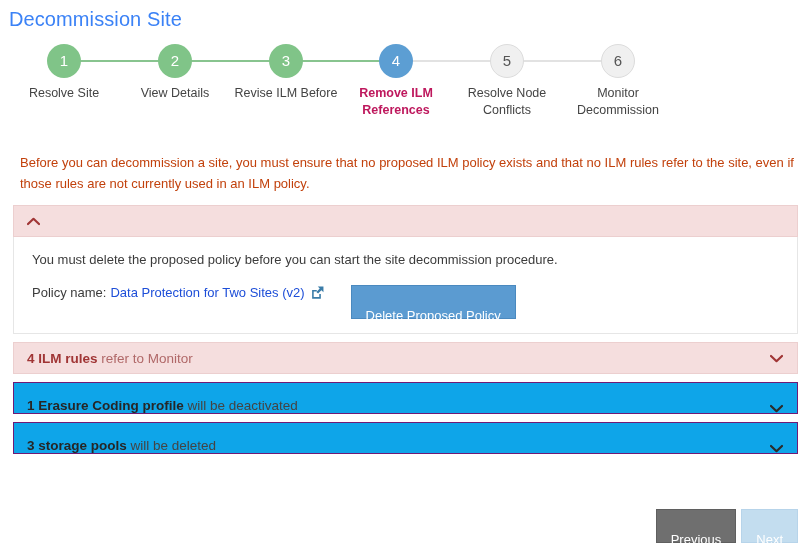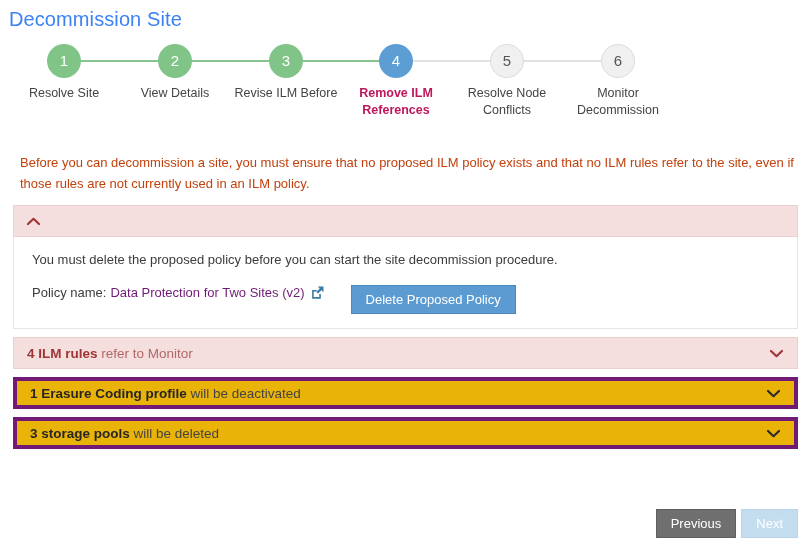--- a/index.html
+++ b/index.html
@@ -122,23 +122,24 @@
     font-size: 13.5px;
     cursor: pointer;
     user-select: none;
   }
   .panel-head.danger {
     background: #f5dede;
     border: 1px solid #eccfcf;
     color: #a33f3f;
   }
   .panel-head.neutral {
-    background: #eab308;
-    border: 4px solid #701a75;
+    background: #0ea5e9;
+    border: 1px solid #701a75;
     color: #333333;
+    align-items: flex-end;
   }
   .panel-head .htext {
     white-space: nowrap;
     overflow: hidden;
   }
   .panel-head .hstrong {
     font-weight: bold;
   }
   .panel-head.danger .hstrong {
     color: #a03535;
@@ -174,35 +175,35 @@
     margin-top: 16px;
     display: flex;
     align-items: flex-start;
   }
   .policy-label {
     font-size: 13px;
     color: #3b3b3b;
   }
   .policy-link {
     font-size: 13px;
-    color: #701a75;
+    color: #1d4ed8;
     margin-left: 4px;
     text-decoration: none;
     cursor: pointer;
   }
   .ext-icon {
     margin-left: 6px;
     width: 13px;
     height: 13px;
     display: inline-block;
     vertical-align: -2px;
   }
   .btn {
     font-size: 13px;
-    padding: 0 14px;
+    padding: 16px 14px;
     height: 29px;
     line-height: 27px;
     box-sizing: border-box;
     cursor: pointer;
     text-align: center;
     white-space: nowrap;
   }
   .btn-primary {
     background: #5b9bd1;
     border: 1px solid #4a89bf;

